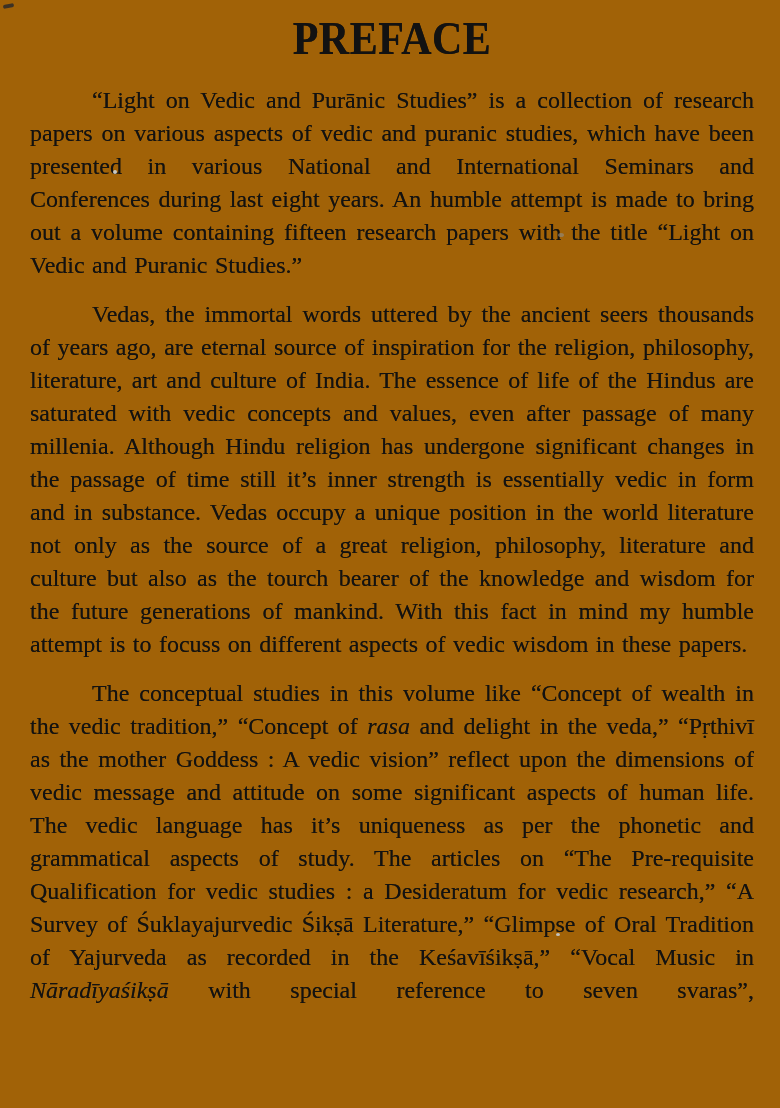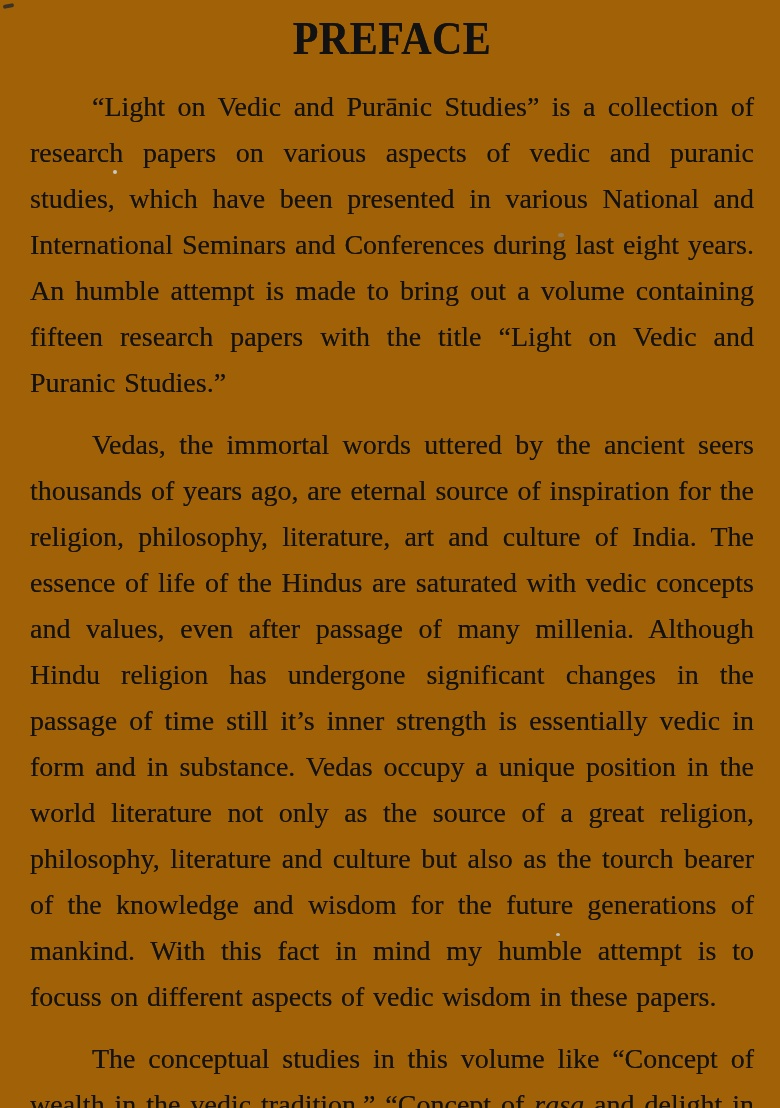--- a/index.html
+++ b/index.html
@@ -25,22 +25,22 @@
     line-height: 44px;
     font-weight: 700;
     text-align: center;
     letter-spacing: 0.5px;
     transform: scaleY(1.12);
     transform-origin: center top;
     text-shadow: 0 0 0.5px rgba(0,0,0,0.7);
   }
   .body-text p {
     margin: 0 0 16px 0;
-    font-size: 28px;
-    line-height: 46px;
+    font-size: 24px;
+    line-height: 33px;
     text-align: justify;
     text-indent: 62px;
     word-spacing: 0.06em;
     text-shadow: 0 0 0.45px rgba(0,0,0,0.55);
   }
   .body-text p:last-child {
     margin-bottom: 16px;
     text-align-last: justify; 
   }
   .em {

